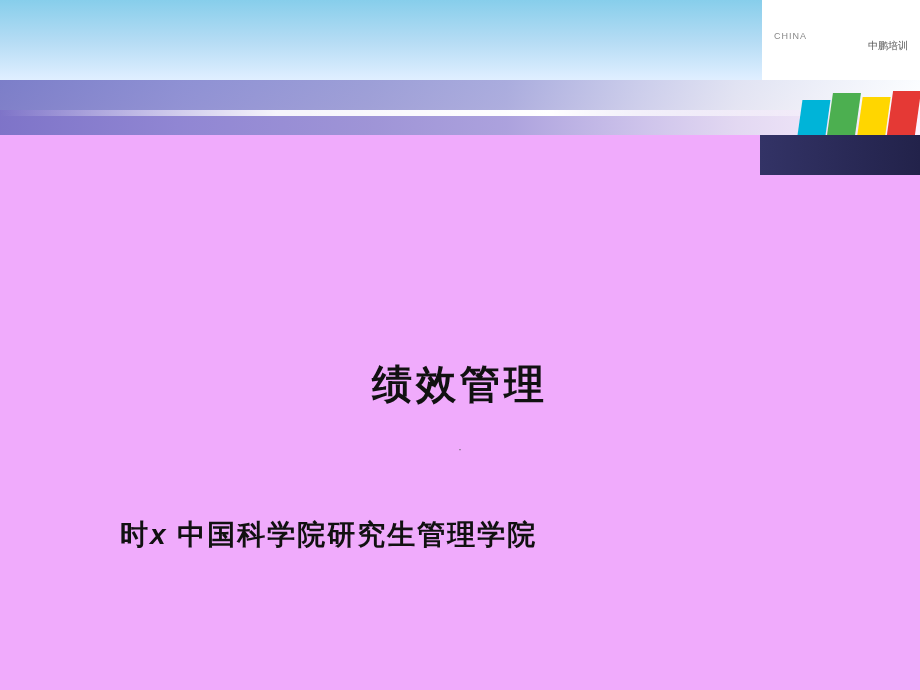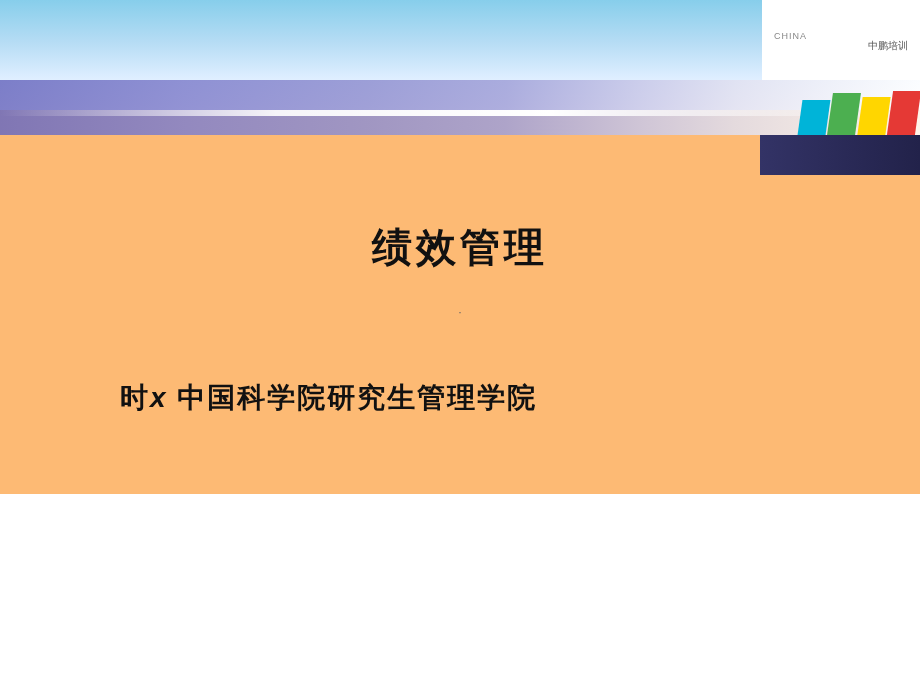--- a/index.html
+++ b/index.html
@@ -11,23 +11,23 @@
     body {
       width: 920px;
       height: 690px;
       overflow: hidden;
       background: #ffffff;
       font-family: 'SimHei', 'STHeiti', 'Microsoft YaHei', sans-serif;
     }
 
     .slide-container {
       width: 920px;
-      height: 494px;
+      height: 690px;
       position: relative;
-      background: #fdba74;
+      background: #f0abfc;
     }
 
     
     .header-area {
       position: absolute;
       top: 0;
       left: 0;
       width: 920px;
       height: 175px;
       overflow: hidden;
@@ -158,21 +158,21 @@
     
     .main-content {
       position: absolute;
       top: 180px;
       left: 0;
       width: 920px;
       height: 510px;
       display: flex;
       flex-direction: column;
       align-items: center;
-      justify-content: flex-start;
+      justify-content: center;
       padding-top: 40px;
     }
 
     .main-title {
       font-size: 40px;
       font-weight: bold;
       color: #111111;
       font-family: 'SimHei', 'STHeiti', 'Microsoft YaHei', sans-serif;
       letter-spacing: 4px;
       margin-bottom: 30px;

